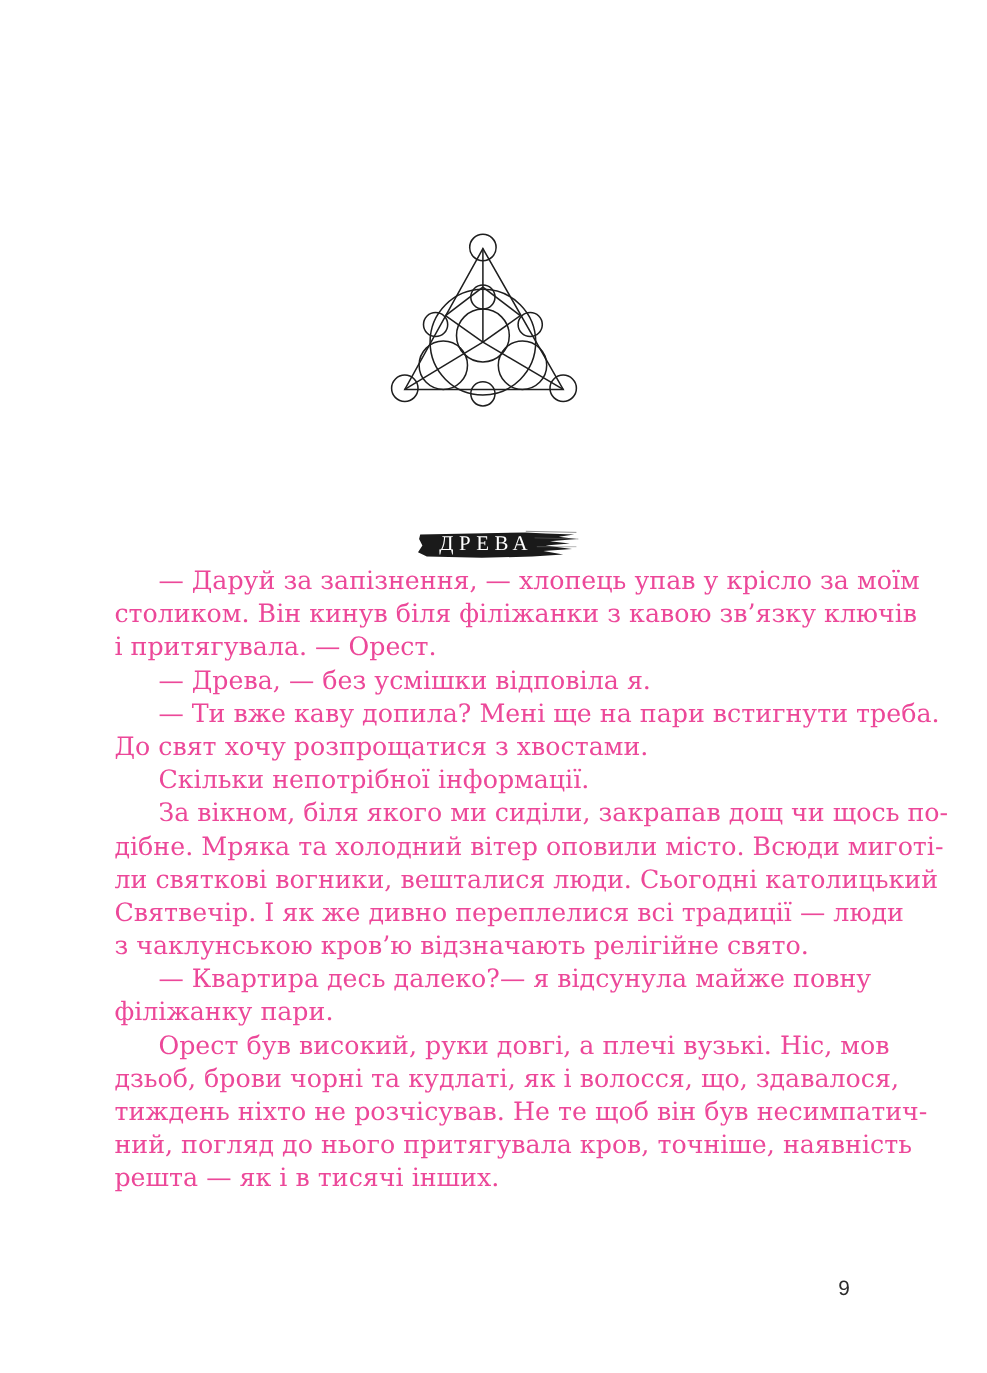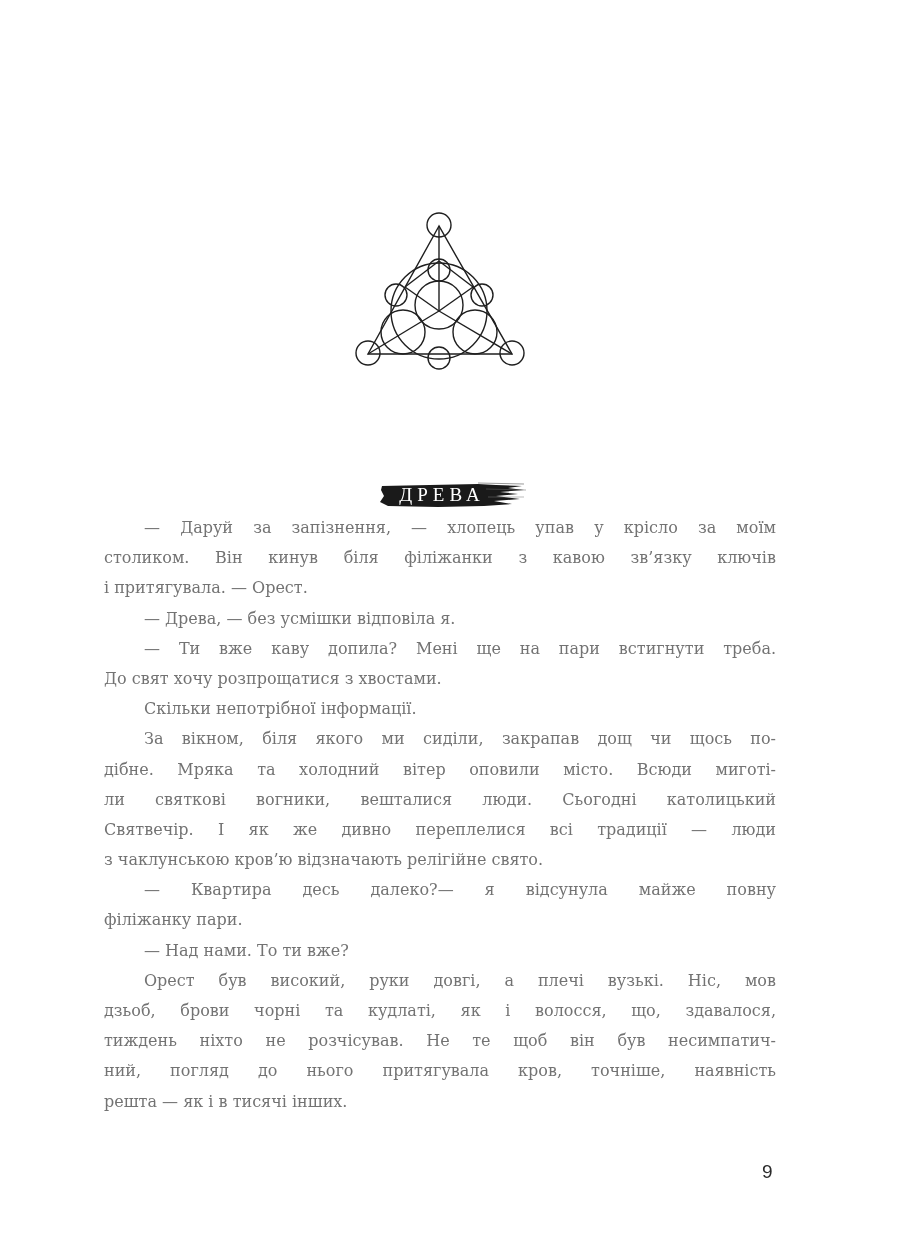--- a/index.html
+++ b/index.html
@@ -49,23 +49,23 @@
     color: #ffffff;
     line-height: 22px;
   }
 
   .body-text {
     position: absolute;
     left: 104px;
     top: 513px;
     width: 672px;
     font-family: "DejaVu Serif", "Liberation Serif", serif;
-    font-size: 16px;
+    font-size: 23px;
     line-height: 30.2px;
-    color: #737373;
+    color: #ec4899;
   }
   .line {
     display: block;
     white-space: nowrap;
     text-align: justify;
     text-align-last: justify;
     height: 30.2px;
   }
   .line.last {
     text-align-last: left;
@@ -137,21 +137,20 @@
     <span class="line indent">— Ти вже каву допила? Мені ще на пари встигнути треба.</span>
     <span class="line last">До свят хочу розпрощатися з хвостами.</span>
     <span class="line indent last">Скільки непотрібної інформації.</span>
     <span class="line indent">За вікном, біля якого ми сиділи, закрапав дощ чи щось по-</span>
     <span class="line">дібне. Мряка та холодний вітер оповили місто. Всюди миготі-</span>
     <span class="line">ли святкові вогники, вешталися люди. Сьогодні католицький</span>
     <span class="line">Святвечір. І як же дивно переплелися всі традиції — люди</span>
     <span class="line last">з чаклунською кров’ю відзначають релігійне свято.</span>
     <span class="line indent">— Квартира десь далеко?— я відсунула майже повну</span>
     <span class="line last">філіжанку пари.</span>
-    <span class="line indent last">— Над нами. То ти вже?</span>
     <span class="line indent">Орест був високий, руки довгі, а плечі вузькі. Ніс, мов</span>
     <span class="line">дзьоб, брови чорні та кудлаті, як і волосся, що, здавалося,</span>
     <span class="line">тиждень ніхто не розчісував. Не те щоб він був несимпатич-</span>
     <span class="line">ний, погляд до нього притягувала кров, точніше, наявність</span>
     <span class="line last">решта — як і в тисячі інших.</span>
   </div>
 
 <div class="page-number">9</div>
 
 </body></html>

